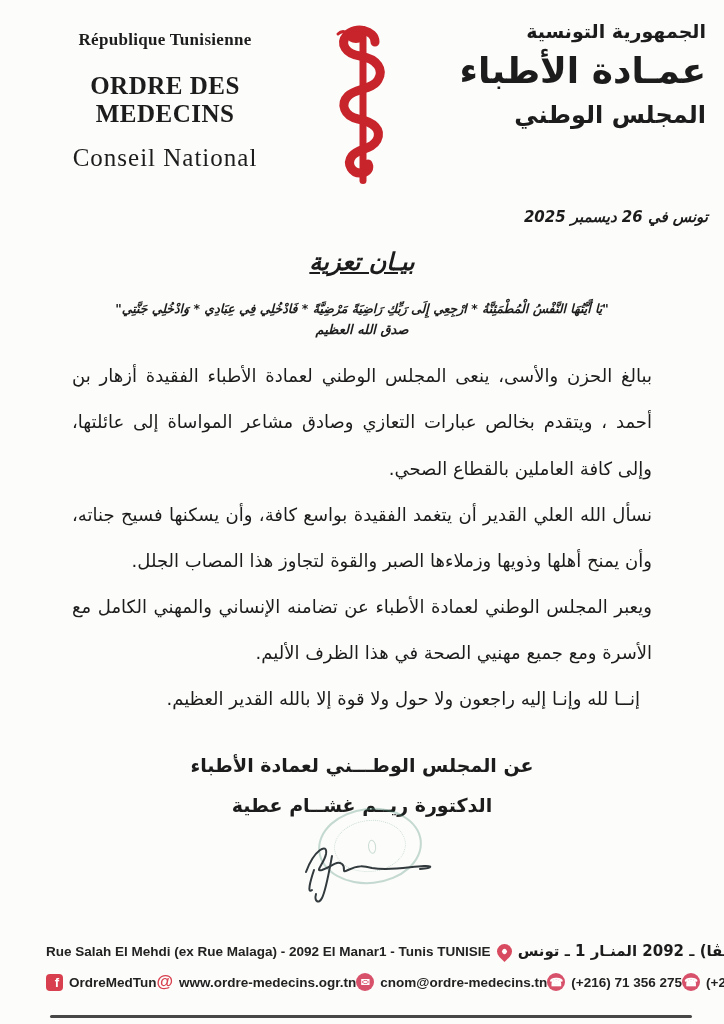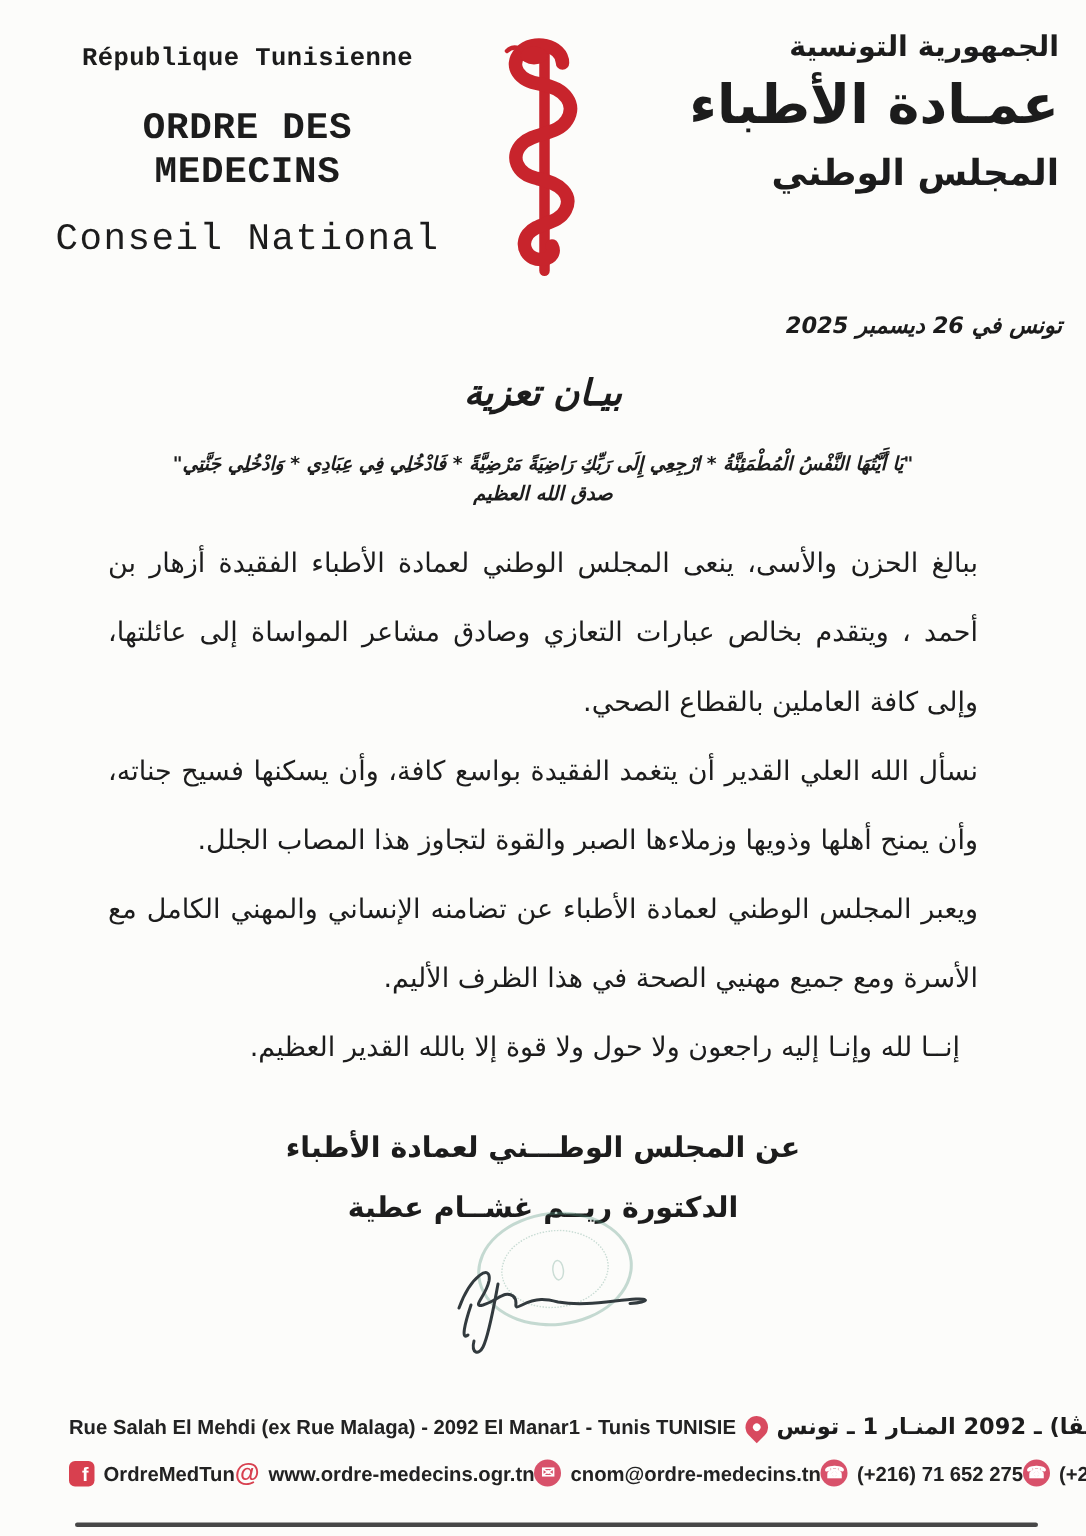--- a/index.html
+++ b/index.html
@@ -11,34 +11,34 @@
     background:#fcfcfa;
     font-family:"DejaVu Sans", sans-serif;
     color:#1c1c1c;
     overflow:hidden;
   }
   
   .header {
     display:flex; justify-content:space-between; align-items:flex-start;
     padding:18px 18px 0 30px;
   }
-  .hdr-fr { width:270px; text-align:center; padding-top:12px; font-family:Liberation Mono, monospace; }
+  .hdr-fr { width:270px; text-align:center; padding-top:12px; font-family:Liberation Serif, serif; }
   .hdr-fr .l1 { font-size:17px; font-weight:600; letter-spacing:.3px; }
   .hdr-fr .l2 { font-size:25px; font-weight:800; margin-top:22px; letter-spacing:.5px; }
   .hdr-fr .l3 { font-size:25px; font-weight:500; margin-top:16px; letter-spacing:1px; }
   .hdr-logo { width:90px; height:172px; flex:0 0 auto; margin-top:2px; }
   .hdr-ar { width:280px; text-align:right; direction:rtl; padding-top:2px; }
   .hdr-ar .l1 { font-size:19px; font-weight:600; }
   .hdr-ar .l2 { font-size:36px; font-weight:800; margin-top:8px; }
   .hdr-ar .l3 { font-size:24px; font-weight:700; margin-top:10px; }
   .date-wrap { text-align:right; padding:16px 16px 0 0; direction:rtl; font-size:15px; font-style:italic; font-weight:600; }
   .doc-title {
     text-align:center; direction:rtl;
     margin-top:22px;
-    font-size:24px; font-weight:800; font-style:italic;
+    font-size:24px; font-weight:800; font-style:italic;text-decoration:underline;
   }
   .verse { text-align:center; direction:rtl; margin-top:22px; line-height:1.7; }
   .verse .v-text { font-size:12.5px; font-weight:700; font-style:italic; }
   .verse .v-attr { font-size:13px; font-weight:700; font-style:italic; }
   
   .body-text {
     direction:rtl;
     padding:12px 72px 0 72px;
     font-size:18px;
     line-height:2.56;
@@ -170,21 +170,21 @@
       <span class="contact">
         <span class="ic-at">@</span>
         <span>www.ordre-medecins.ogr.tn</span>
       </span>
       <span class="contact">
         <span class="ic-circle">✉</span>
         <span>cnom@ordre-medecins.tn</span>
       </span>
       <span class="contact">
         <span class="ic-circle">☎</span>
-        <span>(+216) 71 652 275</span>
+        <span>(+216) 71 356 275</span>
       </span>
       <span class="contact">
         <span class="ic-circle">☎</span>
         <span>(+216) 98 707 076</span>
       </span>
     </div>
     <div class="rule"></div>
   </div>
 
 </div>

